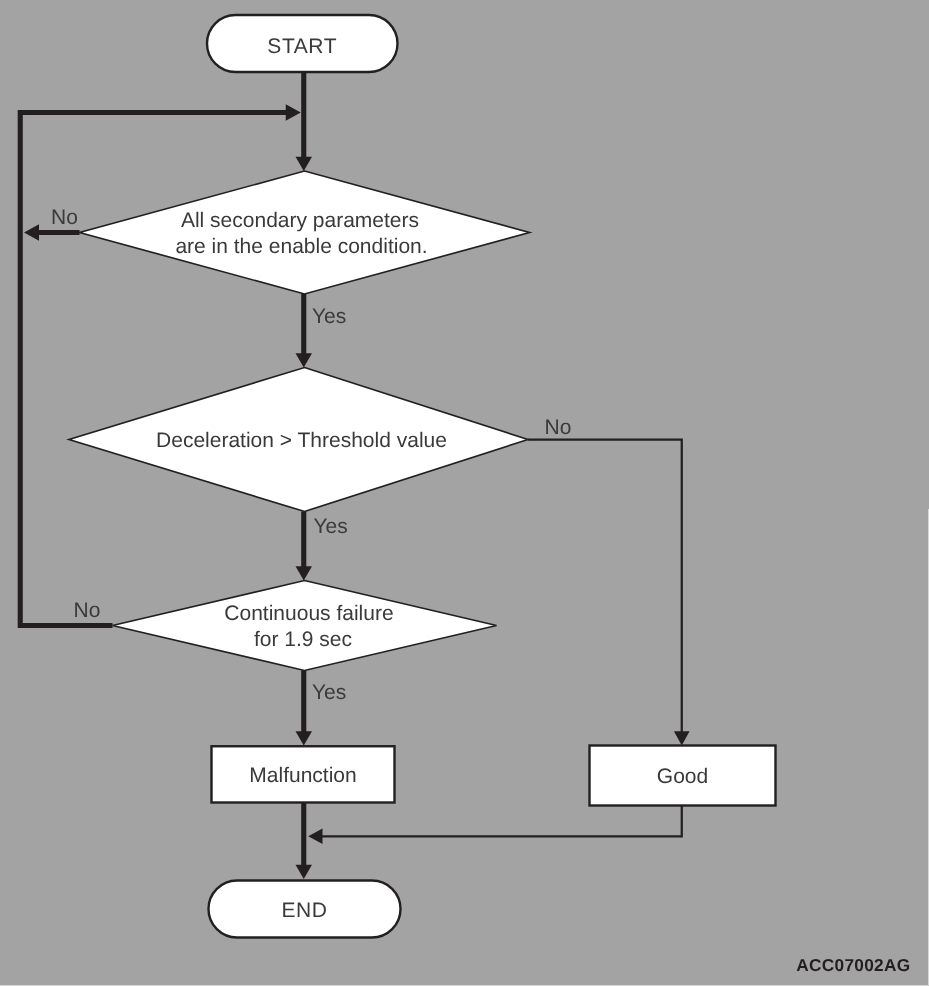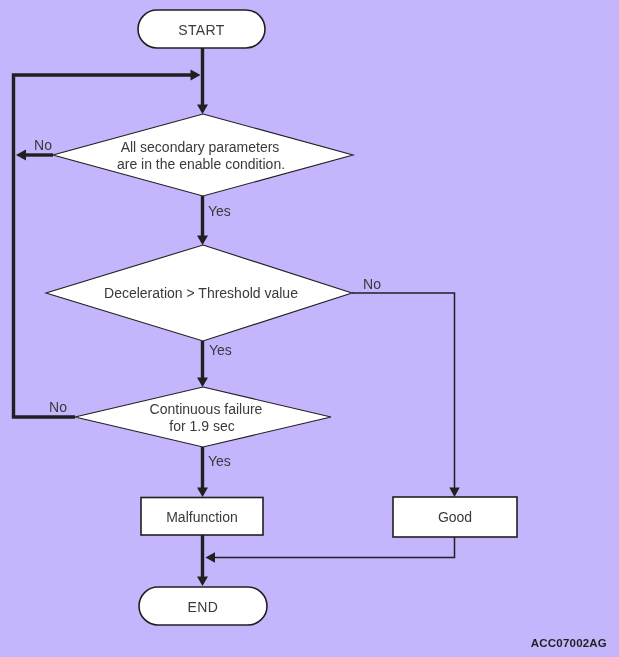--- a/index.html
+++ b/index.html
@@ -4,21 +4,21 @@
 <style>
   html, body {
     margin: 0;
     padding: 0;
     background: #ffffff;
   }
   .stage {
     position: relative;
     width: 619px;
     height: 657px;
-    background: #c4b5fd;
+    background: #a3a3a3;
     overflow: hidden;
   }
   svg { display: block; }
   .thick { stroke: #231f20; stroke-width: 3.4; fill: none; stroke-linejoin: miter; }
   .thin  { stroke: #231f20; stroke-width: 1.5; fill: none; stroke-linejoin: miter; }
   .shape   { fill: #ffffff; stroke: #231f20; stroke-width: 1.6; }
   .diamond { fill: #ffffff; stroke: #231f20; stroke-width: 1.1; }
   .arrow { fill: #231f20; stroke: none; }
   text {
     font-family: "Liberation Sans", sans-serif;

